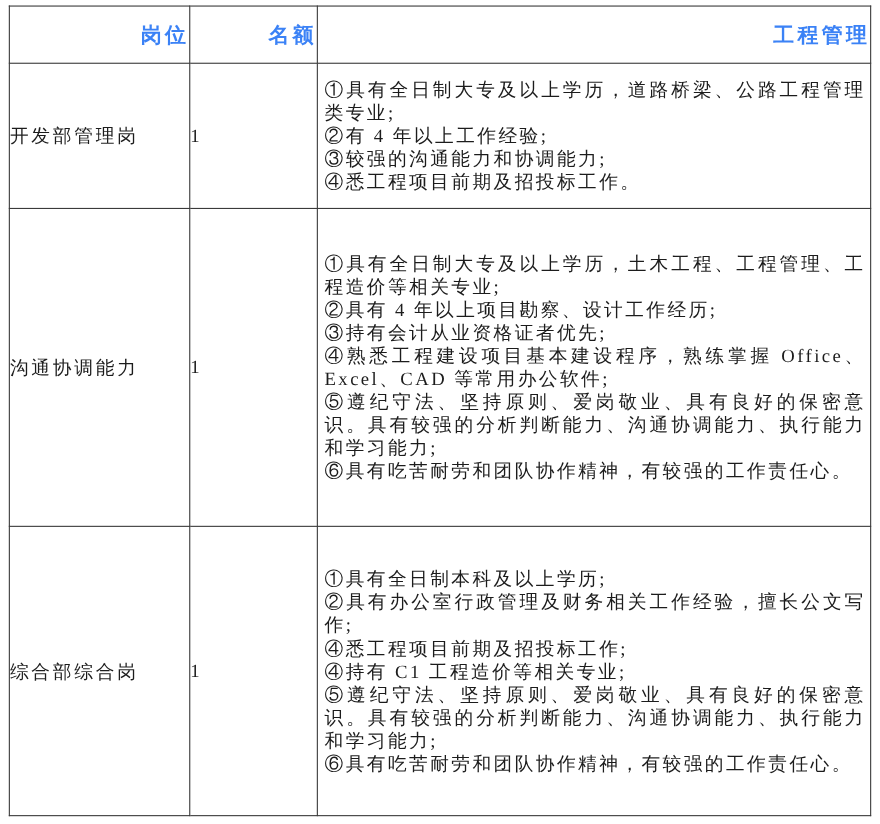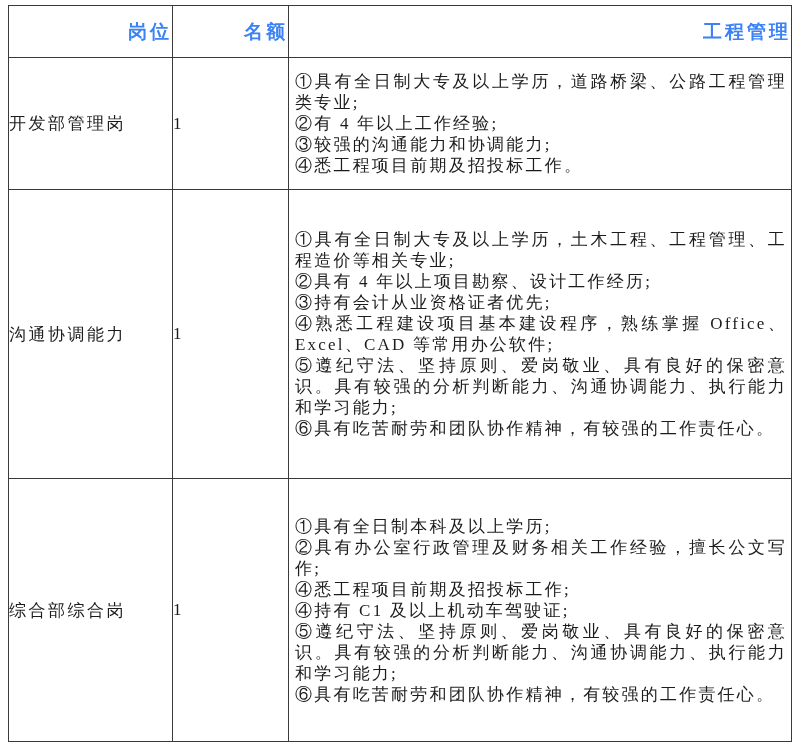--- a/index.html
+++ b/index.html
@@ -95,20 +95,20 @@
           <div class="cond-item">⑥具有吃苦耐劳和团队协作精神，有较强的工作责任心。</div>
         </td>
       </tr>
       <tr class="r2">
         <td class="pos-cell">综合部综合岗</td>
         <td class="quota-cell">1</td>
         <td class="cond-cell">
           <div class="cond-item">①具有全日制本科及以上学历;</div>
           <div class="cond-item">②具有办公室行政管理及财务相关工作经验，擅长公文写作;</div>
           <div class="cond-item">④悉工程项目前期及招投标工作;</div>
-          <div class="cond-item">④持有 C1 及以上机动车驾驶证;</div>
+          <div class="cond-item">④持有 C1 工程造价等相关专业;</div>
           <div class="cond-item">⑤遵纪守法、坚持原则、爱岗敬业、具有良好的保密意识。具有较强的分析判断能力、沟通协调能力、执行能力和学习能力;</div>
           <div class="cond-item">⑥具有吃苦耐劳和团队协作精神，有较强的工作责任心。</div>
         </td>
       </tr>
     </tbody>
   </table>
 </div>
 
 </body></html>

